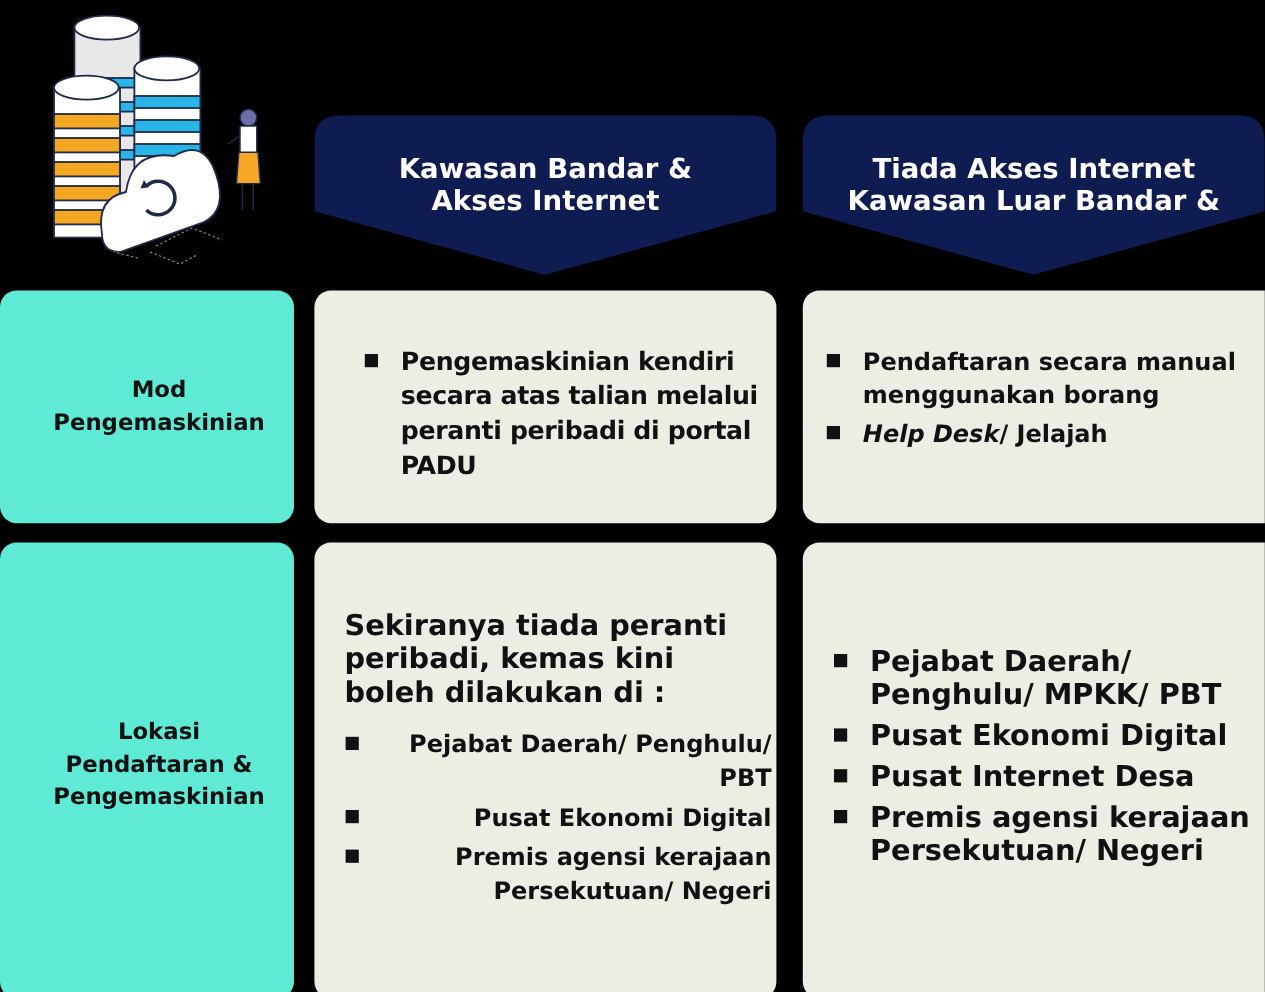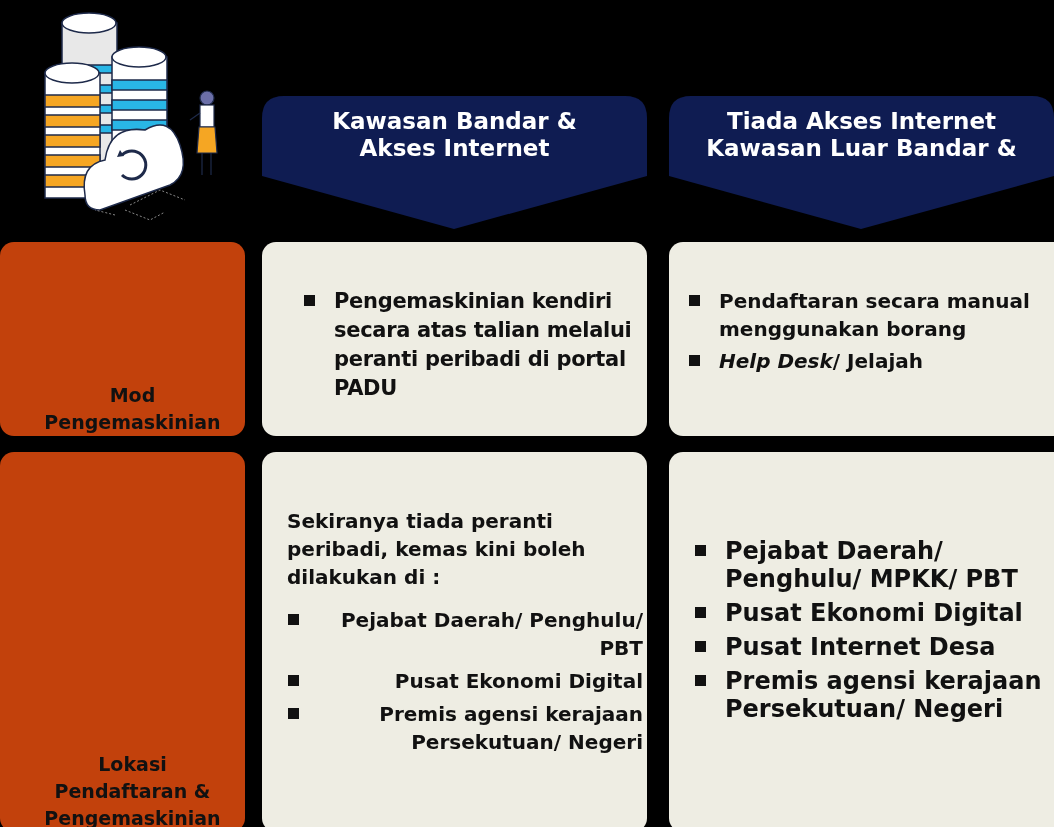--- a/index.html
+++ b/index.html
@@ -6,28 +6,28 @@
     html, body { width: 1054px; height: 827px; background: #000000; overflow: hidden; }
     body { position: relative; font-family: "DejaVu Sans", sans-serif; }
 
     .illustration { position: absolute; left: 10px; top: 5px; width: 230px; height: 225px; }
 
     .header {
       position: absolute; top: 96px; height: 133px; color: #ffffff;
     }
     .header svg { position: absolute; left: 0; top: 0; width: 100%; height: 100%; }
     .header .htext {
-      position: absolute; left: 0; right: 0; top: 12px;
+      position: absolute; left: 0; right: 0; top: 32px;
       text-align: center; font-weight: bold; font-size: 23px; line-height: 27px;
     }
     .h1 { left: 262px; width: 385px; }
     .h2 { left: 669px; width: 385px; }
 
     .cell { position: absolute; border-radius: 14px; }
-    .yellow { background: #c2410c; display: flex; align-items: flex-end; justify-content: center; text-align: center; padding-left: 20px; }
+    .yellow { background: #5eead4; display: flex; align-items: center; justify-content: center; text-align: center; padding-left: 20px; }
     .yellow .label { font-weight: bold; font-size: 19px; line-height: 27px; color: #111111; }
     .grey { background: #eeede3; }
 
     .r1 { top: 242px; height: 194px; }
     .r2 { top: 452px; height: 380px; }
     .c1 { left: 0; width: 245px; }
     .c2 { left: 262px; width: 385px; }
     .c3 { left: 669px; width: 433px; }
 
     ul.blist { list-style: none; }
@@ -37,21 +37,21 @@
       width: 11px; height: 11px; background: #111111;
     }
 
     .c2r1-list { position: absolute; left: 56px; top: 45px; width: 325px; margin-left: 16px; }
     .c2r1-list li { font-size: 21px; line-height: 29px; font-family: "DejaVu Sans", sans-serif; letter-spacing: -0.3px; }
 
     .c3r1-list { position: absolute; left: 50px; top: 45px; width: 330px; }
     .c3r1-list li { font-size: 20px; line-height: 28px; margin-bottom: 4px; }
     .c3r1-list li .it { font-style: italic; }
 
-    .c2r2-intro { position: absolute; left: 25px; top: 55px; width: 350px; font-weight: bold; font-size: 20px; line-height: 28px; color: #111111; }
+    .c2r2-intro { position: absolute; left: 25px; top: 55px; width: 350px; font-weight: bold; font-size: 24px; line-height: 28px; color: #111111; }
     .c2r2-list { position: absolute; left: 56px; top: 154px; width: 325px; text-align: right; }
     .c2r2-list li { font-size: 20px; line-height: 28px; margin-bottom: 5px; }
 
     .c3r2-list { position: absolute; left: 56px; top: 85px; width: 325px; }
     .c3r2-list li { font-size: 24px; line-height: 28px; margin-bottom: 6px; }
   </style>
 </head>
 <body>
 
 <div class="illustration">

